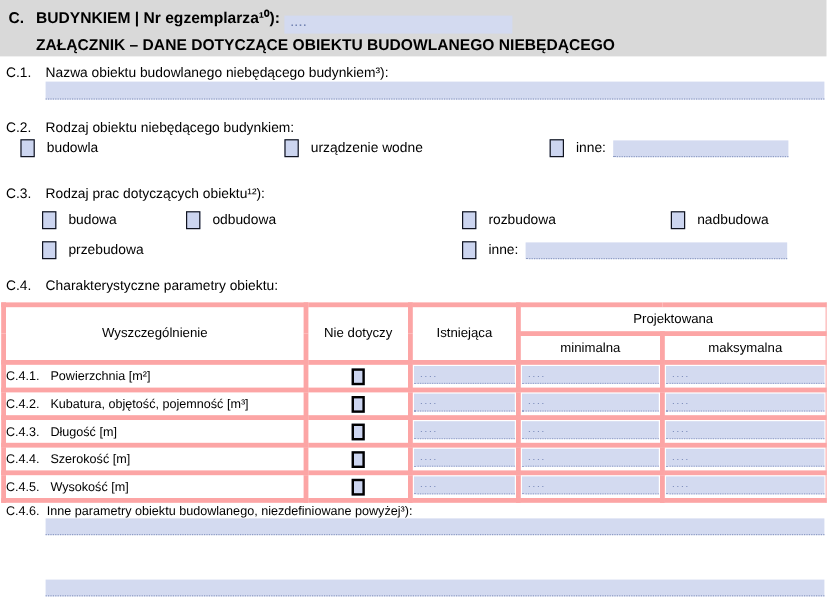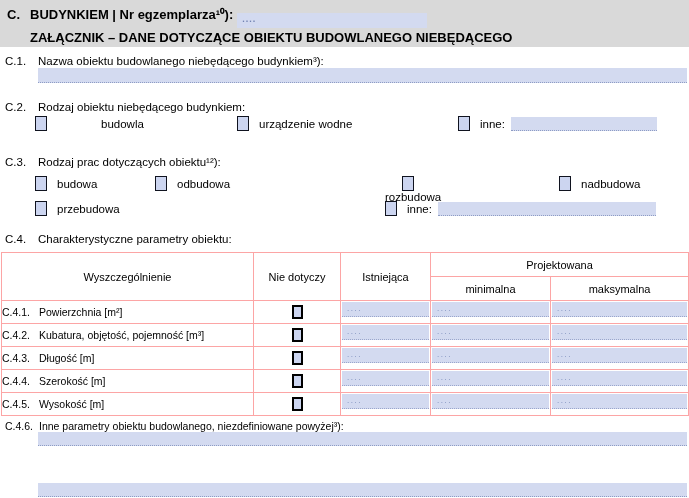--- a/index.html
+++ b/index.html
@@ -32,21 +32,21 @@
   .cbitem { position:absolute; top:0; display:flex; align-items:center; font-size:11.5px; white-space:nowrap; }
   .checkbox { width:12px; height:15px; background:#ccd5f0; border:1.5px solid #10131f;
               margin-right:10px; flex:none; }
   .cbfield { width:146px; height:14px; background:#d3daf0; border-bottom:1px dotted #8e9cc4;
              margin-left:6px; flex:none; }
   .cbfield.wide { width:218px; }
 
   
   .ptable { position:absolute; top:252px; left:1px; width:687px;
             border-collapse:collapse; table-layout:fixed; font-size:11px; }
-  .ptable th, .ptable td { border:1px solid #fca5a5; padding:0; overflow:hidden; }
+  .ptable th, .ptable td { border:4px solid #fca5a5; padding:0; overflow:hidden; }
   .ptable thead tr { height:24px; }
   .ptable tbody tr { height:23px; }
   .ptable th { font-weight:normal; text-align:center; vertical-align:middle; background:#fff; }
   .lblcell { font-size:10.5px; vertical-align:middle; padding-left:7px; }
   .rownum { display:inline-block; width:37px; }
   .cbcell { text-align:center; vertical-align:middle; }
   .tcb { display:inline-block; width:11px; height:14px; background:#ccd5f0;
          border:2px solid #000; vertical-align:middle; }
   .fcell { vertical-align:top; }
   .tfield { height:15px; margin:1px 1px 0 1px; background:#d3daf0;
@@ -76,21 +76,21 @@
     <span class="num">C.1.</span>
     <span>Nazwa obiektu budowlanego niebędącego budynkiem³):</span>
   </div>
   <div class="field full" style="top:68px;"></div>
 
   <div class="sec" style="top:100px;">
     <span class="num">C.2.</span>
     <span>Rodzaj obiektu niebędącego budynkiem:</span>
   </div>
   <div class="cbrow" style="top:116px;">
-    <div class="cbitem" style="left:35px;gap:44px;">
+    <div class="cbitem" style="left:17px;">
       <span class="checkbox"></span>
       <span>budowla</span>
     </div>
     <div class="cbitem" style="left:237px;">
       <span class="checkbox"></span>
       <span>urządzenie wodne</span>
     </div>
     <div class="cbitem" style="left:458px;">
       <span class="checkbox"></span>
       <span>inne:</span>
@@ -104,21 +104,21 @@
   </div>
   <div class="cbrow" style="top:176px;">
     <div class="cbitem" style="left:35px;">
       <span class="checkbox"></span>
       <span>budowa</span>
     </div>
     <div class="cbitem" style="left:155px;justify-content:flex-end;">
       <span class="checkbox"></span>
       <span>odbudowa</span>
     </div>
-    <div class="cbitem" style="left:385px;flex-direction:column;">
+    <div class="cbitem" style="left:385px;">
       <span class="checkbox"></span>
       <span>rozbudowa</span>
     </div>
     <div class="cbitem" style="left:559px;">
       <span class="checkbox"></span>
       <span>nadbudowa</span>
     </div>
   </div>
   <div class="cbrow" style="top:201px;">
     <div class="cbitem" style="left:35px;">

